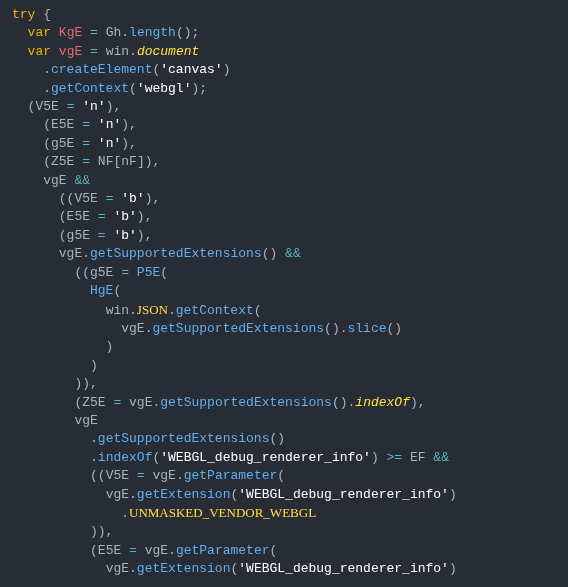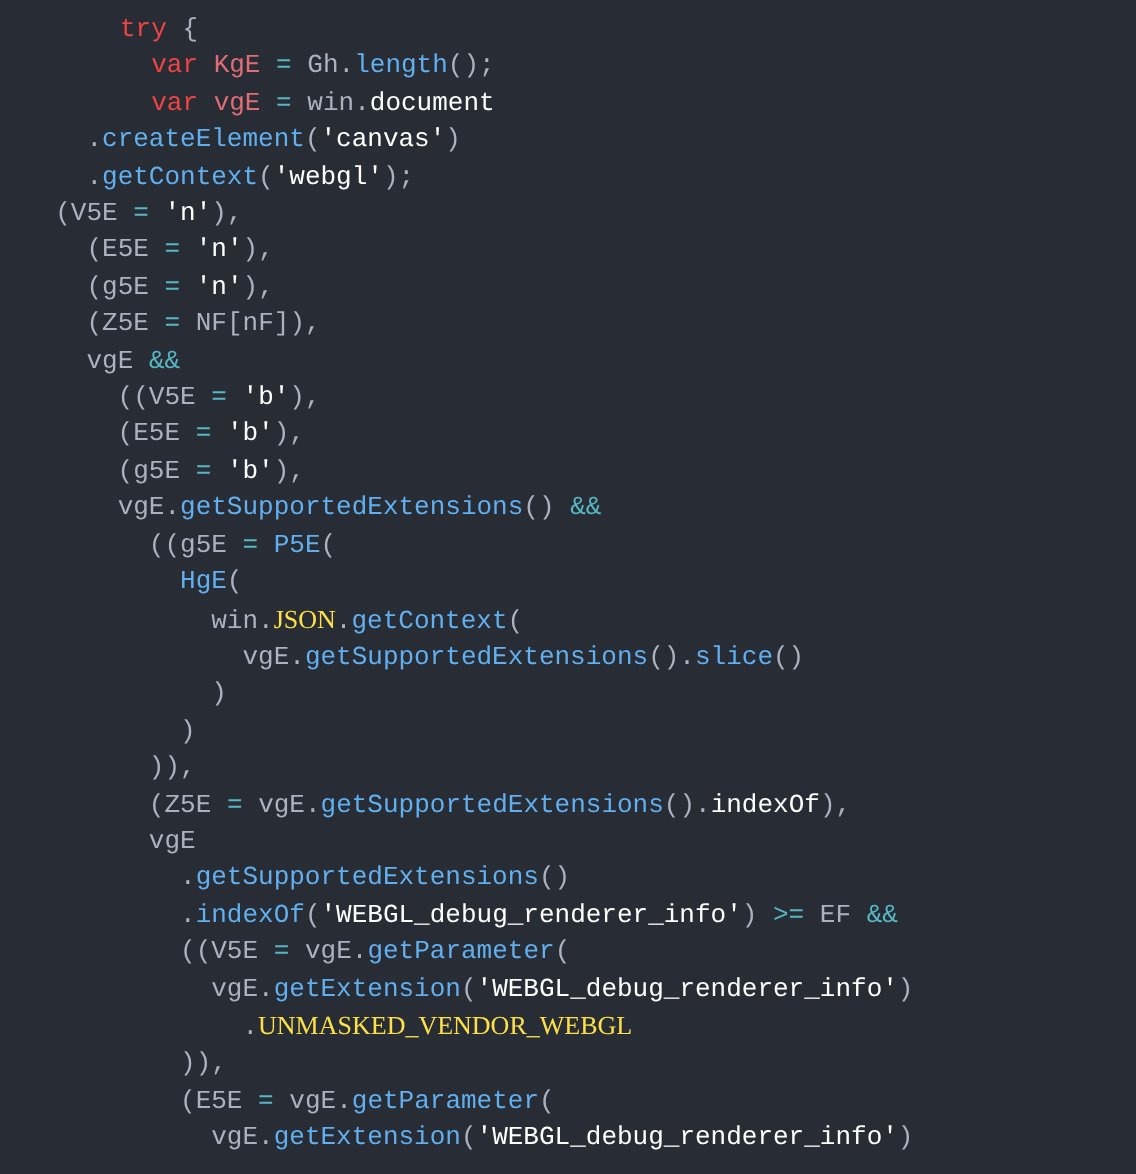--- a/index.html
+++ b/index.html
@@ -12,28 +12,28 @@
   }
   pre.code {
     margin: 0;
     padding: 6px 0 0 12px;
     font-family: Consolas, "Courier New", monospace;
     font-size: 13px;
     line-height: 18.4px;
     white-space: pre;
     color: #abb2bf;
   }
-  .tok-kw     { color: #ef4444; margin-left: 48px; }
+  .tok-kw     { color: #eab308; }
   .tok-var    { color: #e06c75; margin-top: 44px; }
   .tok-ident  { color: #abb2bf; }
   .tok-op     { color: #56b6c2; }
   .tok-punc   { color: #abb2bf; }
   .tok-brace  { color: #abb2bf; }
   .tok-brk    { color: #abb2bf; }
-  .tok-prop   { color: #ffffff; }
+  .tok-prop   { color: #fde047; font-style: italic; }
   .tok-func   { color: #61afef; }
   .tok-str    { color: #ffffff; }
   .tok-const  { color: #fde047; font-family: Liberation Serif, serif; }
 </style>
 </head>
 <body>
 
 <pre class="code" id="code"><span><span class="tok-kw">try</span><span class="tok-punc"> </span><span class="tok-brace">{</span></span>
 <span><span class="tok-punc">  </span><span class="tok-kw">var</span><span class="tok-punc"> </span><span class="tok-var">KgE</span><span class="tok-punc"> </span><span class="tok-op">=</span><span class="tok-punc"> </span><span class="tok-ident">Gh</span><span class="tok-punc">.</span><span class="tok-func">length</span><span class="tok-punc">();</span></span>
 <span><span class="tok-punc">  </span><span class="tok-kw">var</span><span class="tok-punc"> </span><span class="tok-var">vgE</span><span class="tok-punc"> </span><span class="tok-op">=</span><span class="tok-punc"> </span><span class="tok-ident">win</span><span class="tok-punc">.</span><span class="tok-prop">document</span></span>

